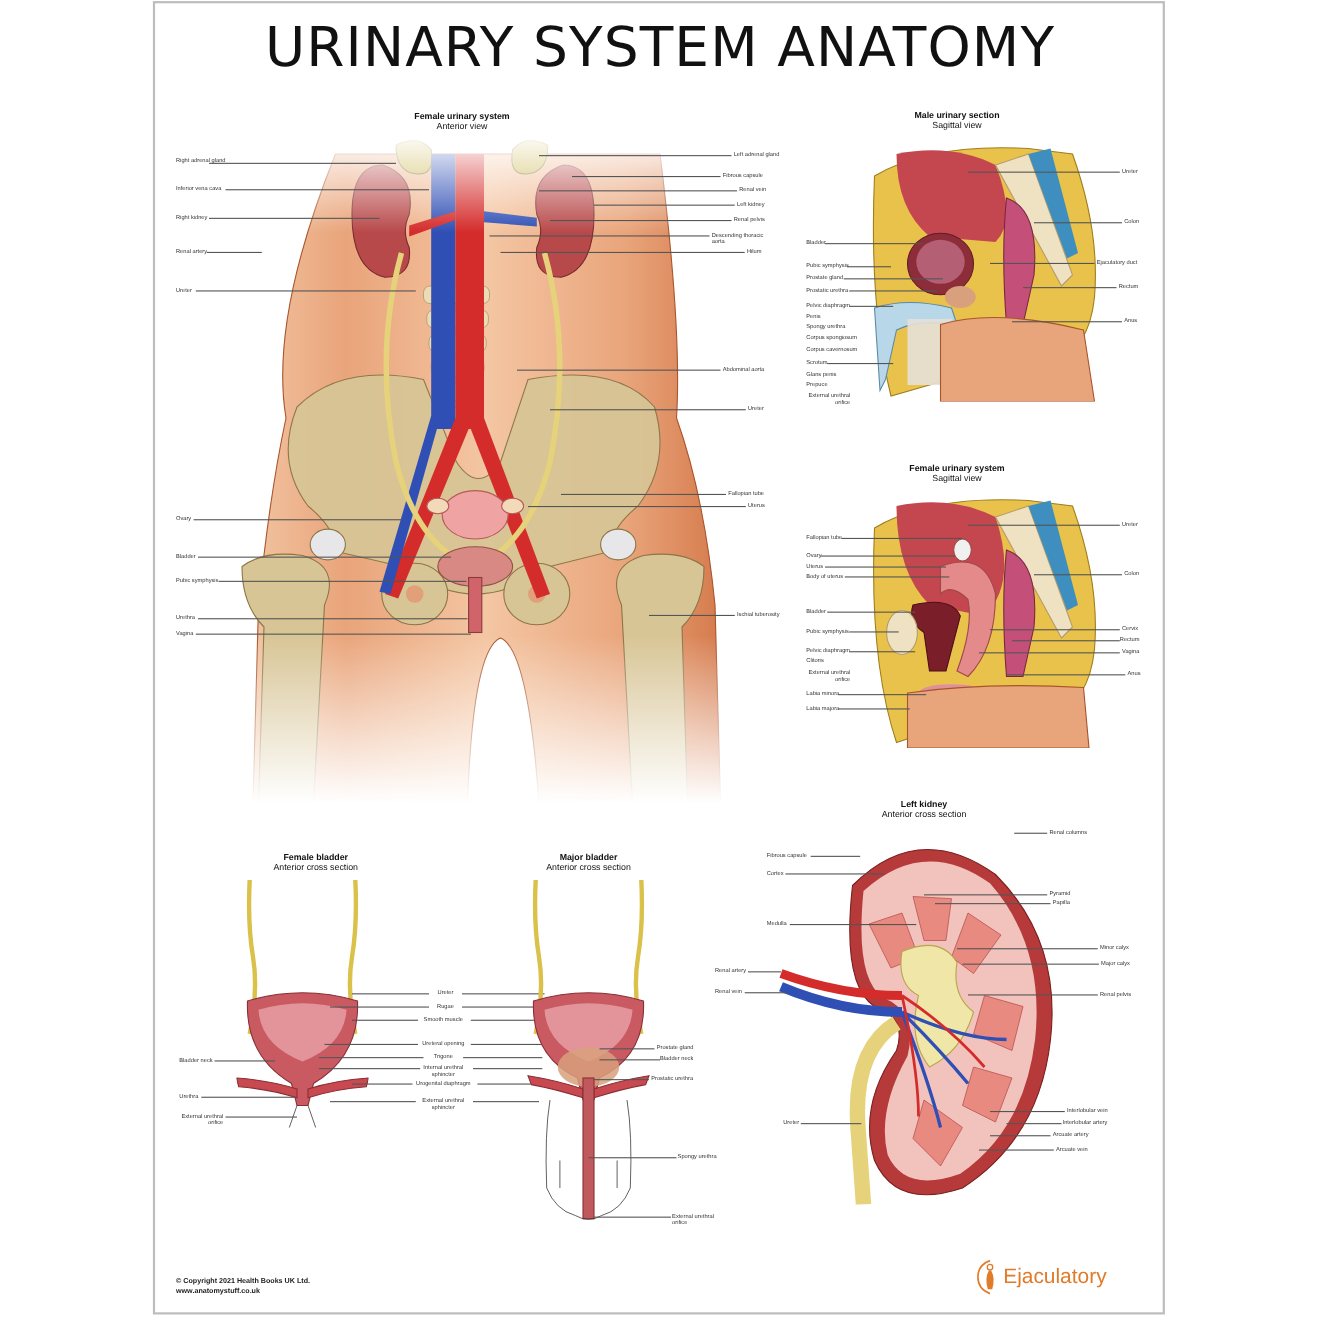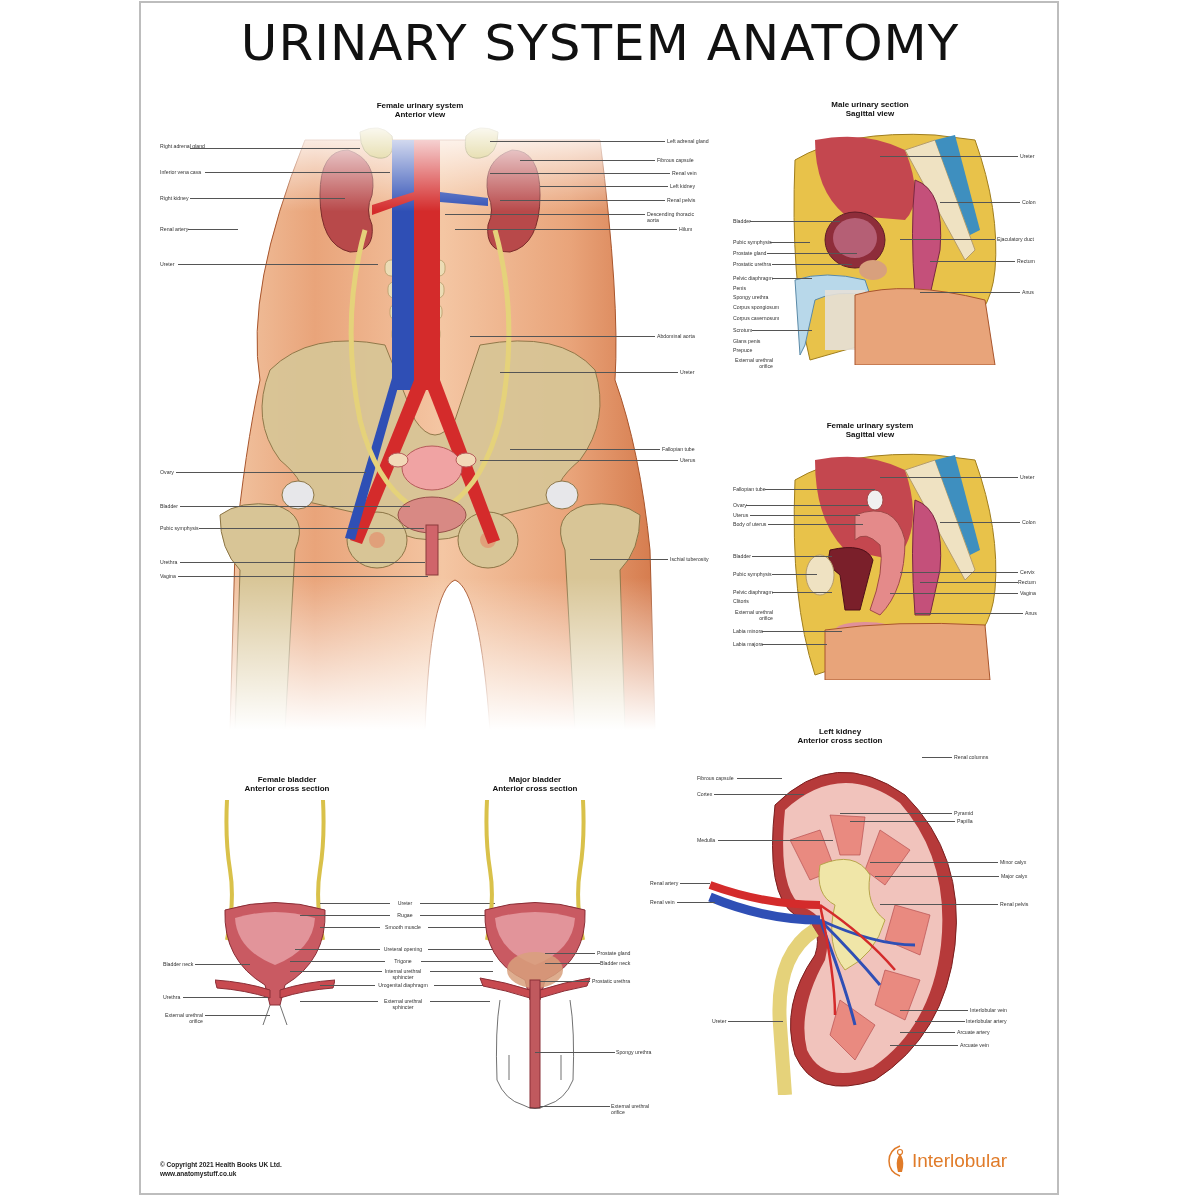--- a/index.html
+++ b/index.html
@@ -1,21 +1,21 @@
 <!DOCTYPE html>
 <html><head>
 <meta charset="utf-8">
 <style>
   html, body { margin:0; padding:0; background:#ffffff; }
   body { width:1200px; height:1200px; position:relative; overflow:hidden; font-family:"DejaVu Sans", sans-serif; }
   .poster { position:absolute; left:139px; top:1px; width:920px; height:1194px; border:2px solid #bdbdbd; background:#fff; box-sizing:border-box; }
   .title { position:absolute; left:139px; top:14px; width:922px; text-align:center; font-family:"DejaVu Sans", sans-serif; font-size:50px; font-weight:500; letter-spacing:1px; color:#111; }
   .ptitle { position:absolute; text-align:center; font-family:"Liberation Sans", sans-serif; color:#111; }
   .ptitle .h { font-weight:bold; font-size:8px; display:block; }
-  .ptitle .s { font-size:8px; display:block;font-weight:bold; }
+  .ptitle .s { font-size:8px; display:block; }
   .lbl { position:absolute; font-family:"Liberation Sans", sans-serif; font-size:5.2px; color:#333; line-height:6px; white-space:nowrap; }
   .lbl.r { text-align:left; }
   .lbl.l { text-align:right; }
   .line { position:absolute; height:0; border-top:0.7px solid #555; }
   svg.art { position:absolute; }
   .foot { position:absolute; left:160px; top:1160px; font-family:"Liberation Sans", sans-serif; font-size:6.5px; font-weight:bold; color:#222; line-height:9px; }
   .logo { position:absolute; left:886px; top:1143px; height:36px; display:flex; align-items:center; }
   .logo .txt { font-family:"Liberation Sans", sans-serif; font-size:19px; color:#e07b29; margin-left:2px; }
 </style>
 </head>
@@ -379,14 +379,14 @@
 <div class="foot">
   <div>© Copyright 2021 Health Books UK Ltd.</div>
   <div>www.anatomystuff.co.uk</div>
 </div>
 <div class="logo">
   <svg width="24" height="34" viewBox="0 0 24 34">
     <path d="M14 2 Q3 6 3 17 Q3 28 14 32" stroke="#e07b29" stroke-width="1.5" fill="none"></path>
     <circle cx="14" cy="8" r="2.5" fill="none" stroke="#e07b29" stroke-width="1.2"></circle>
     <path d="M13 11 Q9 18 12 28 L16 28 Q19 18 15 11 Z" fill="#e07b29"></path>
   </svg>
-  <span class="txt">Interlobular</span>
+  <span class="txt">Ejaculatory</span>
 </div>
 
 </body></html>

